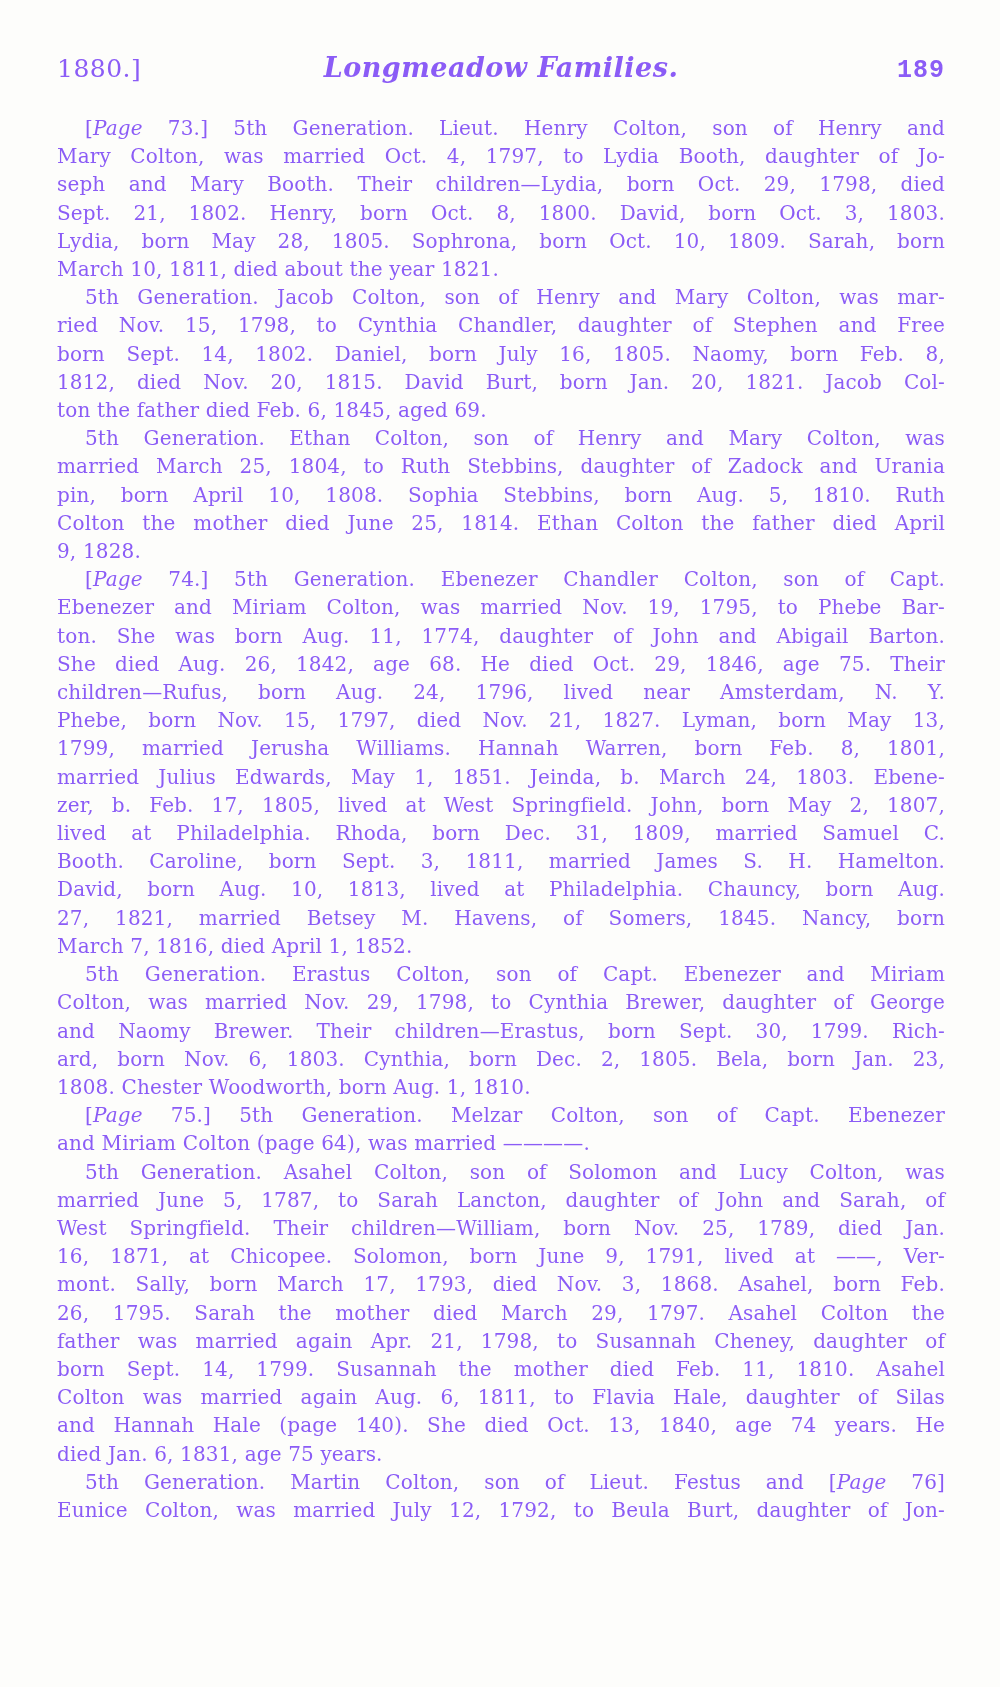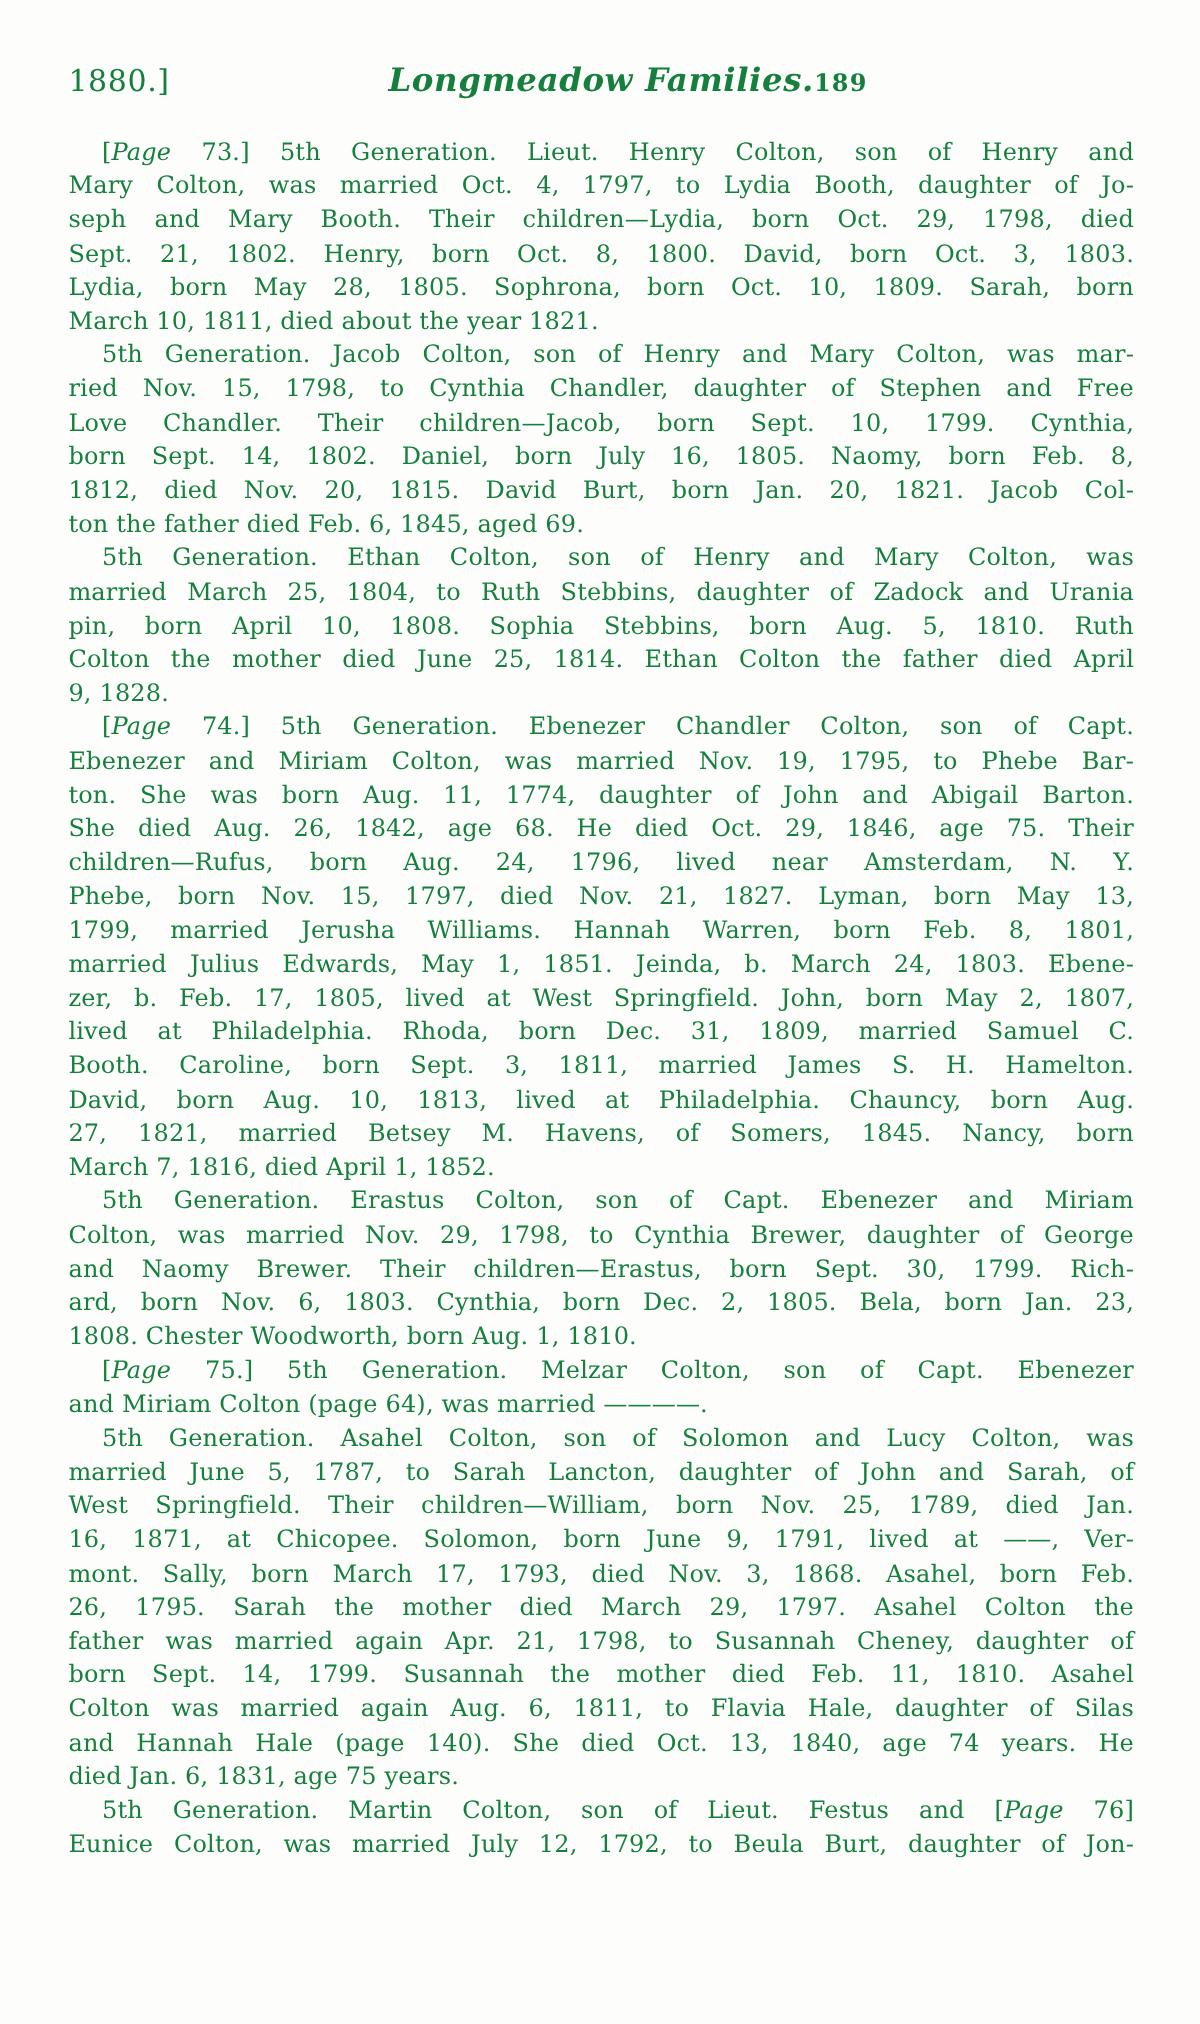--- a/index.html
+++ b/index.html
@@ -1,21 +1,21 @@
 <!DOCTYPE html>
 <html><head>
 <meta charset="utf-8">
 <style>
   * { margin: 0; padding: 0; box-sizing: border-box; }
   html, body { background: #ffffff; }
   .sheet {
     width: 1000px;
     height: 1687px;
     background: #fdfdfb;
-    color: #15803d;
+    color: #8b5cf6;
     font-family: "DejaVu Serif", "Liberation Serif", serif;
     padding: 52px 55px 0 57px;
     overflow: hidden;
     position: relative;
   }
   .header {
     display: flex;
     justify-content: space-between;
     align-items: baseline;
     width: 100%;
@@ -29,24 +29,25 @@
   .header .title {
     flex: 0 0 auto;
     text-align: center;
     font-style: italic;
     font-weight: 600;
     font-size: 27px;
     letter-spacing: 0.5px;
   }
   .header .pagenum {
     flex: 1;
-    text-align: left;
-    font-size: 20px;
+    text-align: right;
+    font-size: 25px;
     font-weight: 600;
     letter-spacing: 1px;
+    font-family: Liberation Mono, monospace;
   }
   .text-block {
     margin-top: 29px;
     font-size: 20px;
     line-height: 28.2px;
     letter-spacing: 0.15px;
   }
   .paragraph { margin: 0; }
   .line {
     text-align: justify;
@@ -71,21 +72,20 @@
         <div class="line first just">[<i>Page</i> 73.] 5th Generation. Lieut. Henry Colton, son of Henry and</div>
         <div class="line just">Mary Colton, was married Oct. 4, 1797, to Lydia Booth, daughter of Jo-</div>
         <div class="line just">seph and Mary Booth. Their children—Lydia, born Oct. 29, 1798, died</div>
         <div class="line just">Sept. 21, 1802. Henry, born Oct. 8, 1800. David, born Oct. 3, 1803.</div>
         <div class="line just">Lydia, born May 28, 1805. Sophrona, born Oct. 10, 1809. Sarah, born</div>
         <div class="line">March 10, 1811, died about the year 1821.</div>
       </div>
       <div class="paragraph">
         <div class="line first just">5th Generation. Jacob Colton, son of Henry and Mary Colton, was mar-</div>
         <div class="line just">ried Nov. 15, 1798, to Cynthia Chandler, daughter of Stephen and Free</div>
-        <div class="line just">Love Chandler. Their children—Jacob, born Sept. 10, 1799. Cynthia,</div>
         <div class="line just">born Sept. 14, 1802. Daniel, born July 16, 1805. Naomy, born Feb. 8,</div>
         <div class="line just">1812, died Nov. 20, 1815. David Burt, born Jan. 20, 1821. Jacob Col-</div>
         <div class="line">ton the father died Feb. 6, 1845, aged 69.</div>
       </div>
       <div class="paragraph">
         <div class="line first just">5th Generation. Ethan Colton, son of Henry and Mary Colton, was</div>
         <div class="line just">married March 25, 1804, to Ruth Stebbins, daughter of Zadock and Urania</div>
         <div class="line just">pin, born April 10, 1808. Sophia Stebbins, born Aug. 5, 1810. Ruth</div>
         <div class="line just">Colton the mother died June 25, 1814. Ethan Colton the father died April</div>
         <div class="line">9, 1828.</div>

